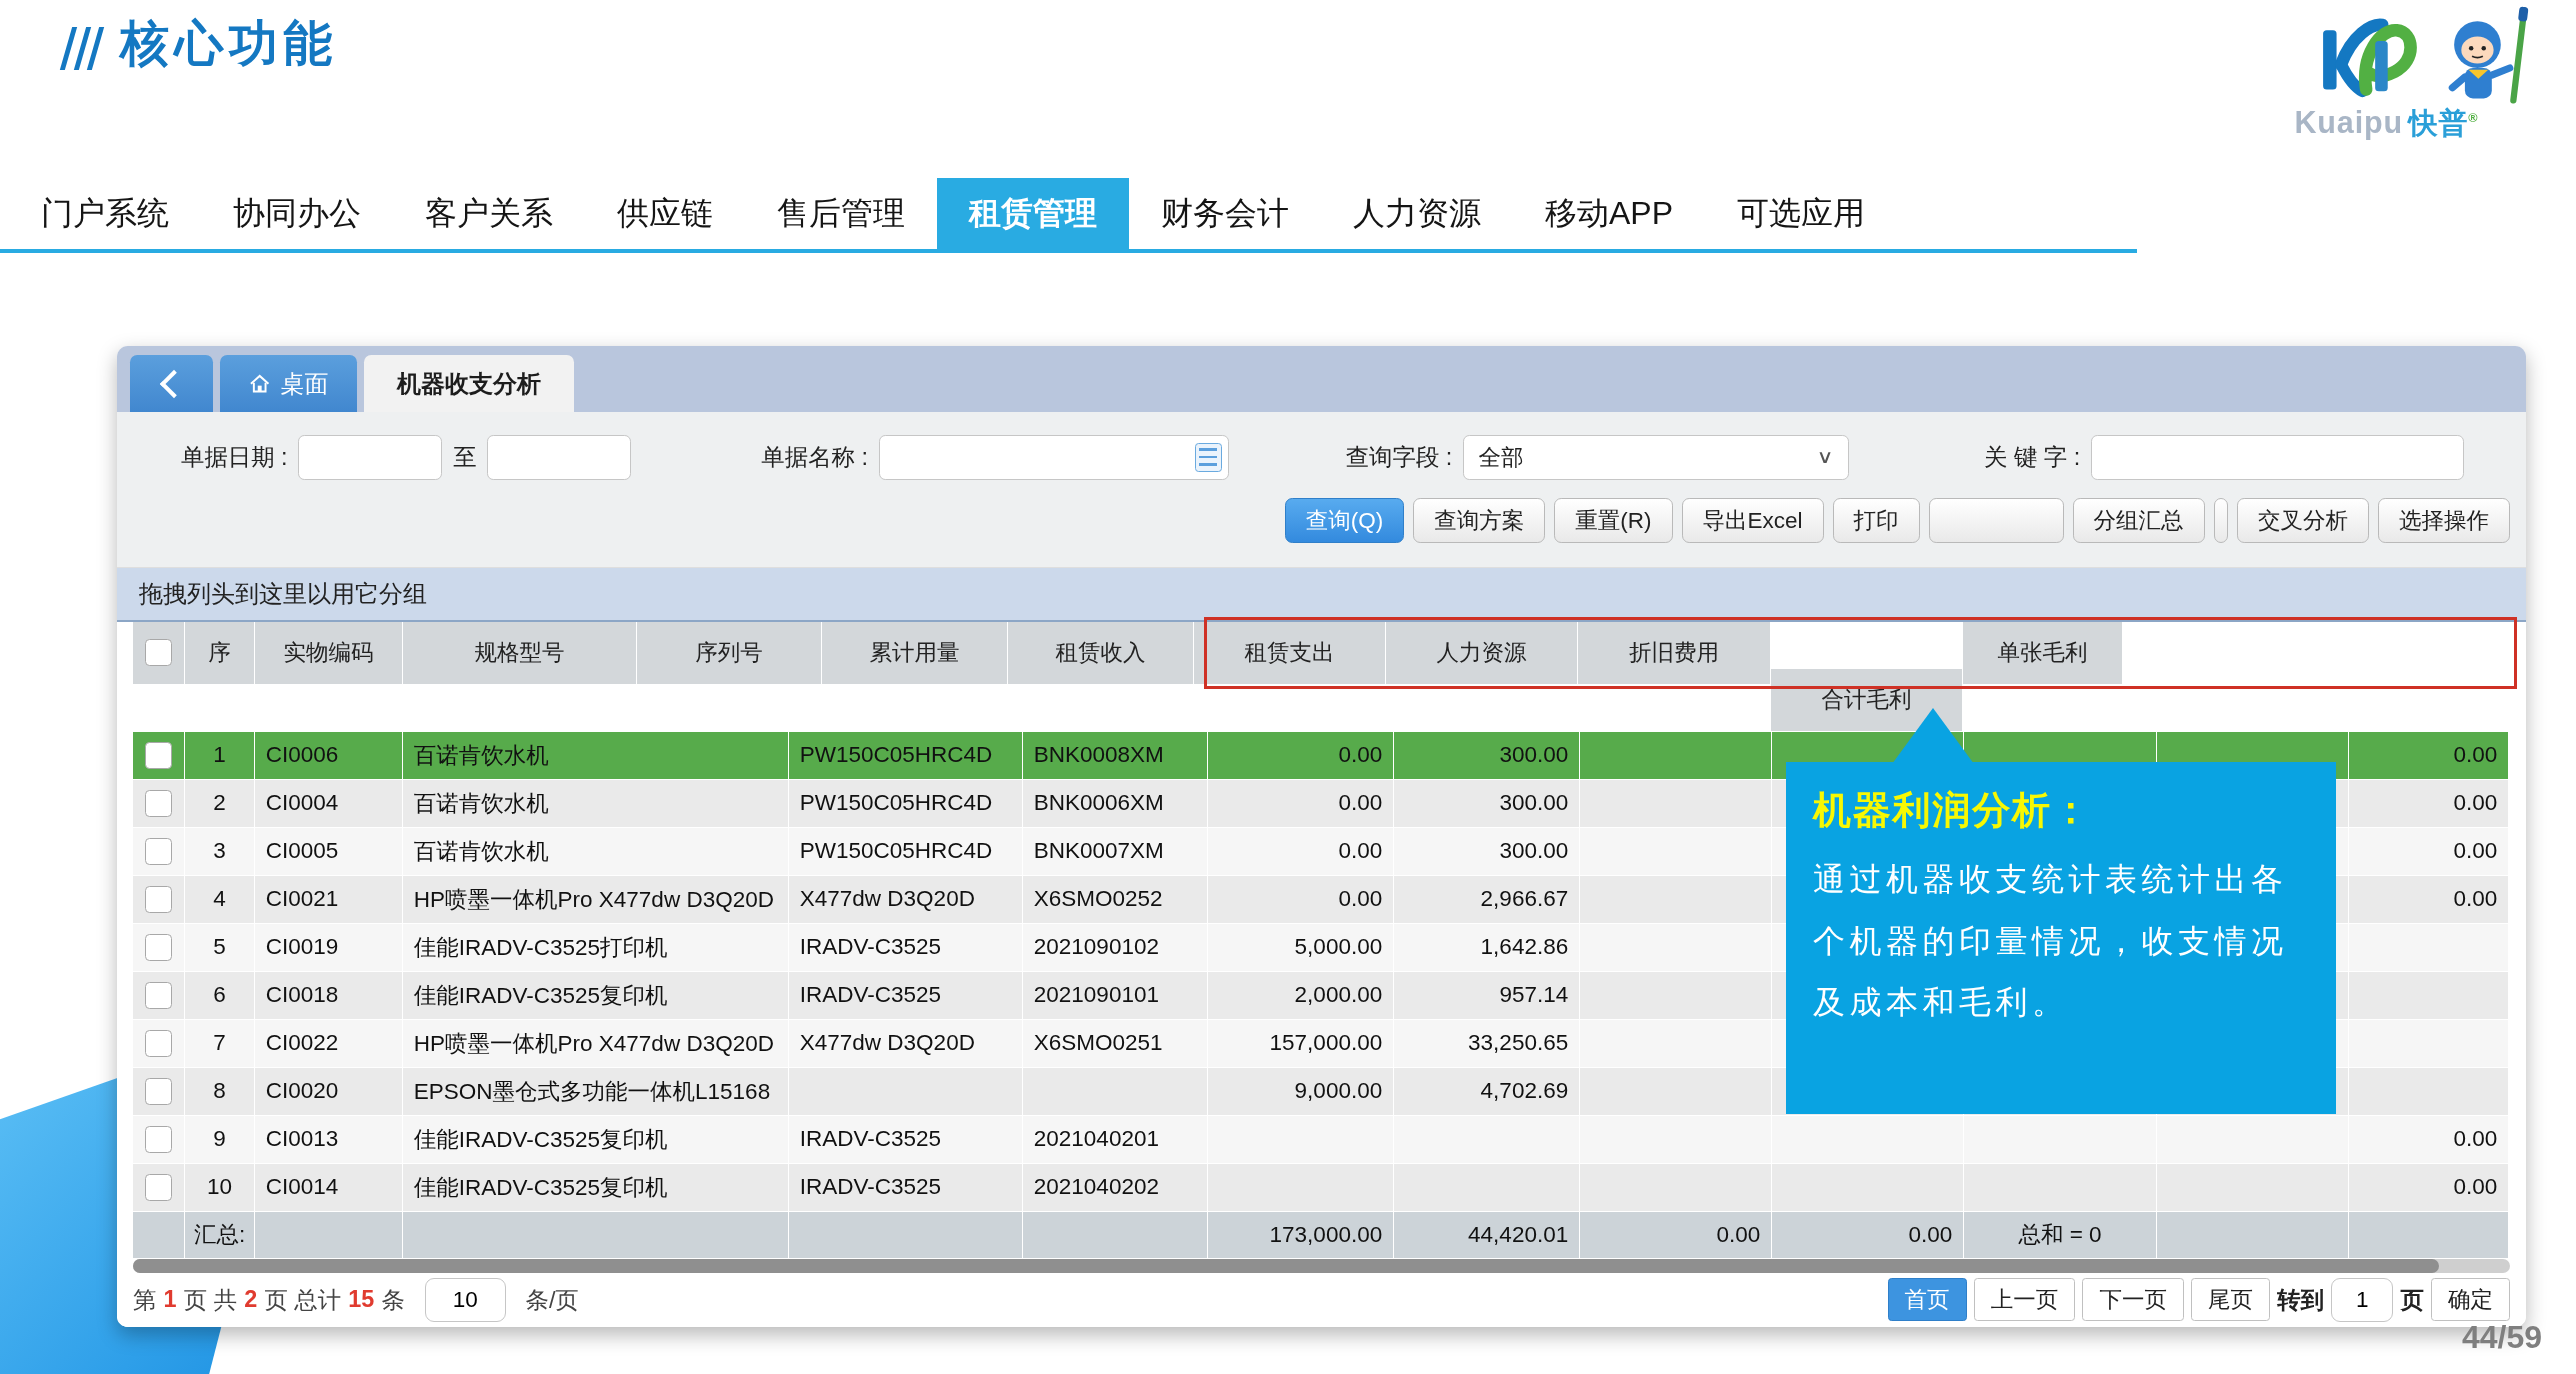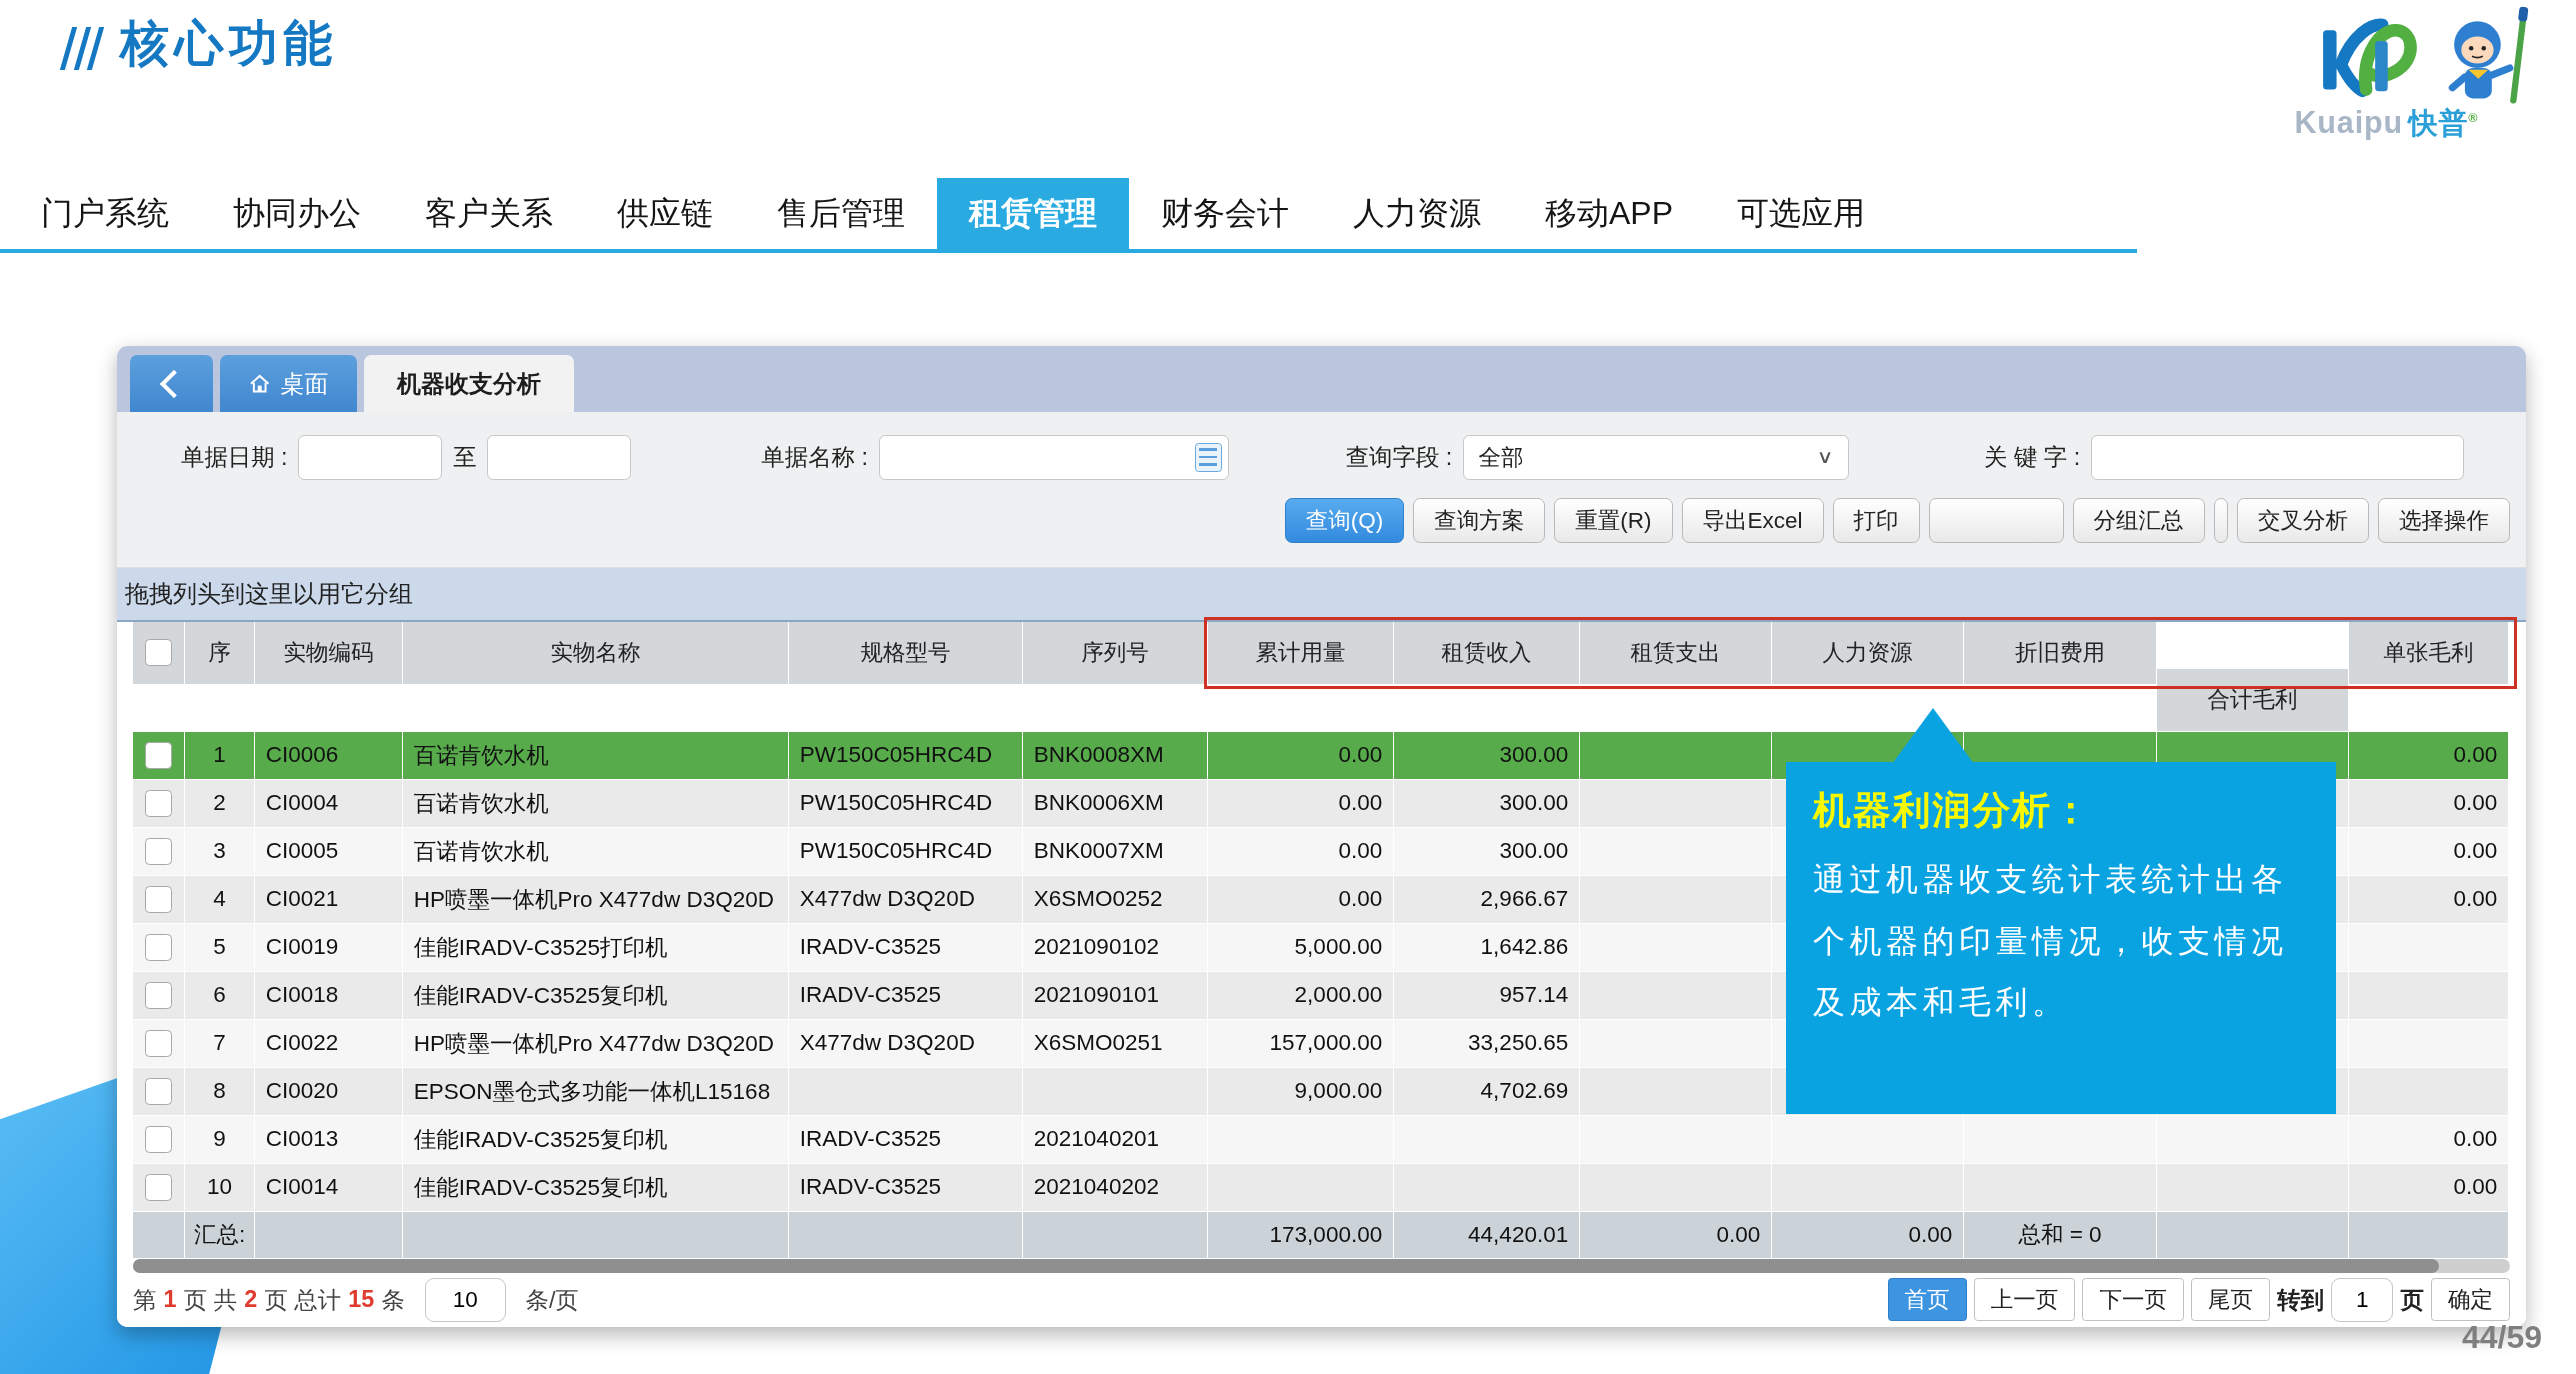--- a/index.html
+++ b/index.html
@@ -50,21 +50,21 @@
   .f-select{width:386px;background:#fff;border:0.9px solid #c6c6c6;border-radius:6.3px;height:45px;box-sizing:border-box;display:flex;align-items:center;justify-content:space-between;padding:0 14.4px;font-size:22.5px;cursor:pointer;}
   .f-select .chev{color:#555;font-size:23.4px;transform:scaleY(.8);}
   .inp-keyword{width:373px;}
   .toolbar{display:flex;justify-content:flex-end;gap:9px;margin-top:16px;height:47px;}
   .tbtn{height:45px;display:flex;align-items:center;justify-content:center;padding:0 20px;font-size:22.5px;color:#222;
     background:linear-gradient(#ffffff,#e9e9e9);border:0.9px solid #b9b9b9;border-radius:7.2px;cursor:pointer;box-sizing:border-box;white-space:nowrap;}
   .tbtn.primary{background:linear-gradient(#58abef,#338ade);border-color:#2f7fc9;color:#fff;}
   .tbtn.blank-wide{width:135px;padding:0;}
   .tbtn.blank-narrow{width:14.4px;padding:0;}
   
-  .group-bar{background:#ccd9eb;height:52px;display:flex;align-items:center;padding-left:8px;font-size:24px;color:#222;border-bottom:2.7px solid #8ca6c6;}
+  .group-bar{background:#ccd9eb;height:52px;display:flex;align-items:center;padding-left:22px;font-size:24px;color:#222;border-bottom:2.7px solid #8ca6c6;}
   .grid-wrap{padding:0 16px;background:#fff;}
   .g-row{display:flex;}
   .g-cell{box-sizing:border-box;border-right:1.8px solid #ffffff;border-bottom:1.8px solid #ffffff;display:flex;align-items:center;padding:0 10.8px;font-size:22.5px;color:#111;white-space:nowrap;overflow:hidden;}
   .g-head .g-cell{background:#d3d7da;height:63px;justify-content:center;color:#222;}
   .body-row .g-cell{height:48px;}
   .body-row.odd .g-cell{background:#f6f6f6;}
   .body-row.even .g-cell{background:#eaeaea;}
   .body-row.selected .g-cell{background:#57ab4b;}
   .summary-row .g-cell{background:#ccd3d8;height:47px;}
   .al-c{justify-content:center;}
@@ -199,21 +199,20 @@
     <span>拖拽列头到这里以用它分组</span>
   </div>
 
   <div class="grid-wrap" id="grid">
       <div class="g-row g-head">
         <div class="g-cell al-c" style="width: 52px; flex: 0 0 52px;">
           <div class="checkbox"></div>
         </div>
         <div class="g-cell al-c" style="width: 70px; flex: 0 0 70px;">序</div>
         <div class="g-cell al-c" style="width: 148px; flex: 0 0 148px;">实物编码</div>
-        <div class="g-cell al-c" style="width: 386px; flex: 0 0 386px;">实物名称</div>
         <div class="g-cell al-c" style="width: 234px; flex: 0 0 234px;">规格型号</div>
         <div class="g-cell al-c" style="width: 185px; flex: 0 0 185px;">序列号</div>
         <div class="g-cell al-c" style="width: 186px; flex: 0 0 186px;">累计用量</div>
         <div class="g-cell al-c" style="width: 186px; flex: 0 0 186px;">租赁收入</div>
         <div class="g-cell al-c" style="width: 192px; flex: 0 0 192px;">租赁支出</div>
         <div class="g-cell al-c" style="width: 192px; flex: 0 0 192px;">人力资源</div>
         <div class="g-cell al-c" style="width: 193px; flex: 0 0 193px;">折旧费用</div>
         <div class="g-cell al-c" style="width: 192px; flex: 0 0 192px; margin-top: 47px;">合计毛利</div>
         <div class="g-cell al-c" style="width: 160px; flex: 0 0 160px;">单张毛利</div>
       </div>

